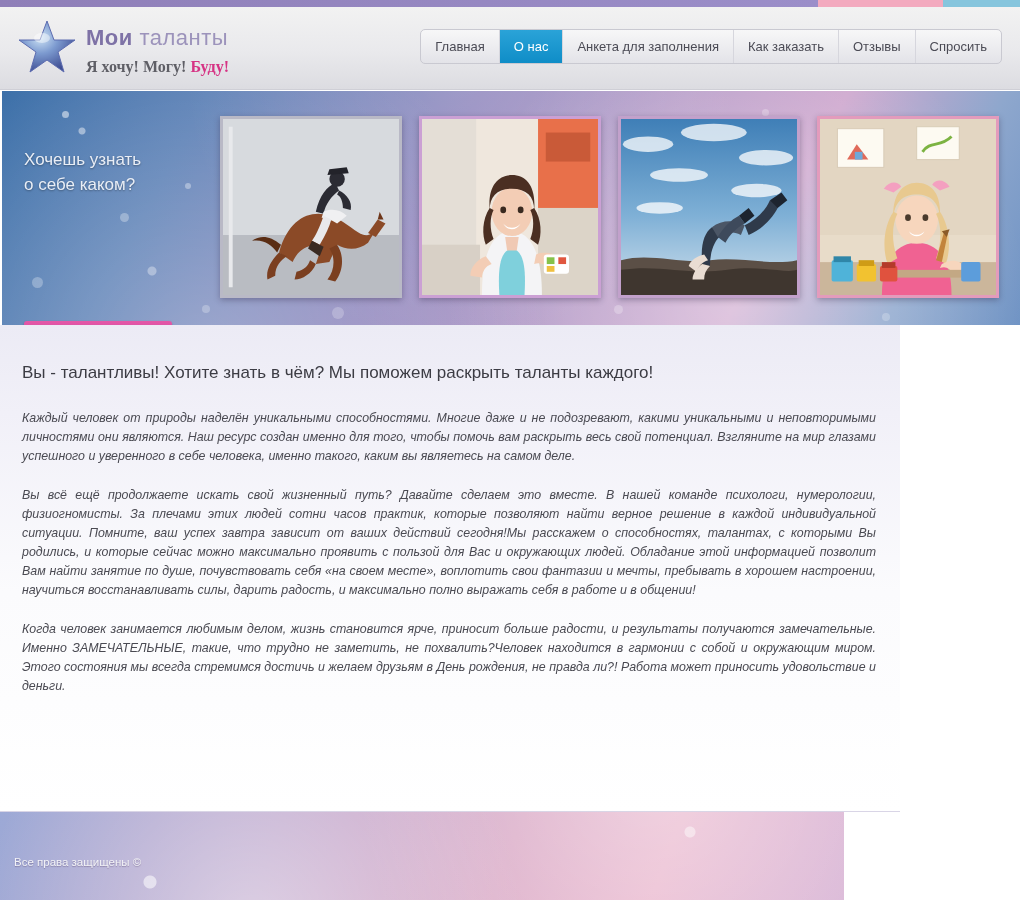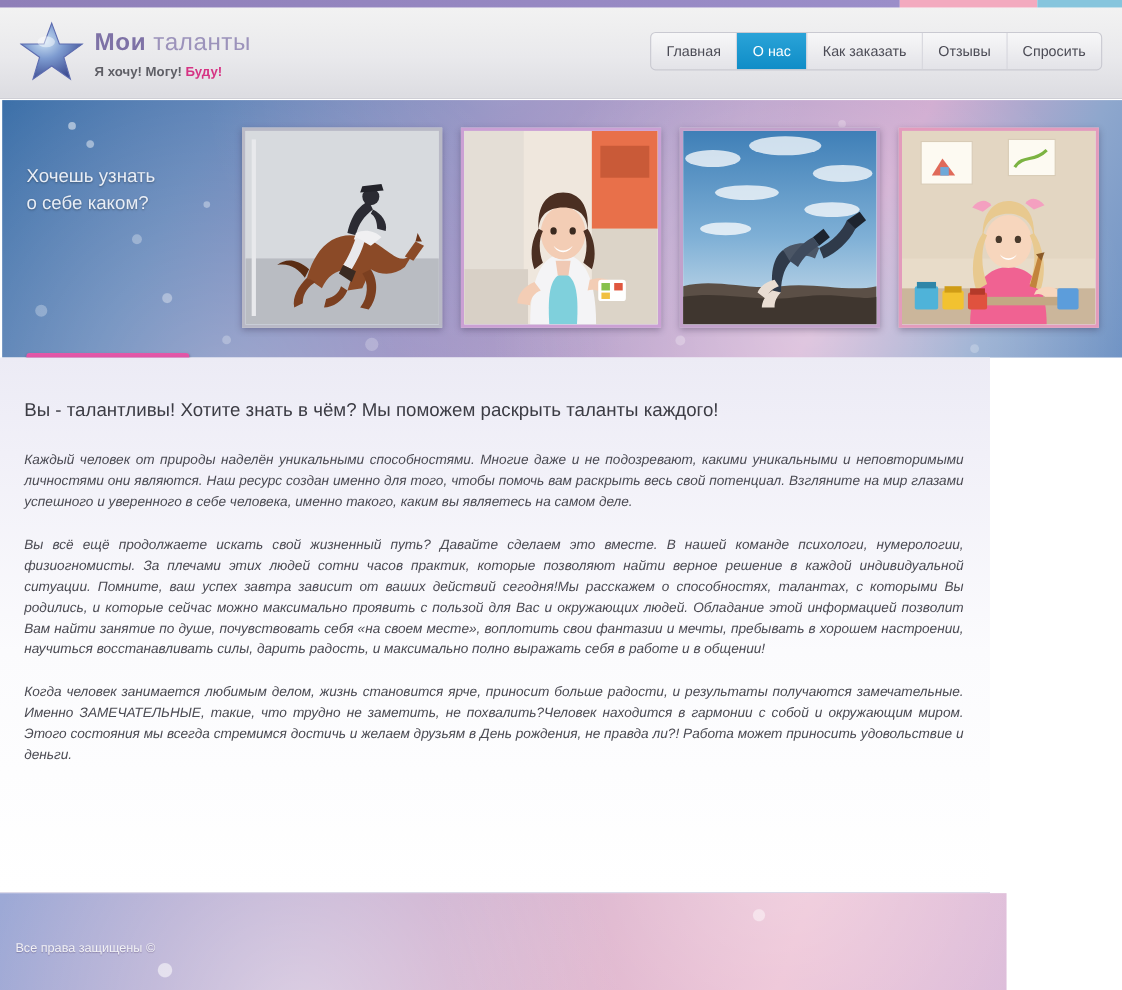--- a/index.html
+++ b/index.html
@@ -53,23 +53,24 @@
   .brand-title {
     font-size: 22px;
     line-height: 32px;
     color: #8a7fae;
     letter-spacing: .5px;
   }
   .brand-title .b-strong { font-weight: bold; color: #7e72a6; }
   .brand-title .b-light  { font-weight: normal; color: #9c93bb; }
   .brand-slogan {
     margin-top: 4px;
-    font-size: 12px;
+    font-size: 16px;
     font-weight: bold;
     color: #5f5f66;
+    font-family: Liberation Serif, serif;
   }
   .brand-slogan .accent { color: #d63384; }
 
   
   .nav {
     position: absolute;
     right: 18px; top: 22px;
     height: 35px;
     display: flex;
     align-items: stretch;
@@ -188,21 +189,21 @@
     line-height: 19px;
     color: #4a4a52;
     text-align: justify;
     font-style: italic;
   }
 
   
   .footer {
     position: absolute;
     top: 812px; left: 0;
-    width: 915px;
+    width: 844px;
     height: 88px;
     overflow: hidden;
     background:
       radial-gradient(circle at 150px 70px, rgba(255,255,255,.55) 0 6px, rgba(255,255,255,0) 7px),
       radial-gradient(circle at 690px 20px, rgba(255,255,255,.45) 0 5px, rgba(255,255,255,0) 6px),
       linear-gradient(110deg,#9ca9d6 0%, #b0a6cf 18%, #c7a9cc 40%, #dcaec9 60%, #eab9cf 78%, #d9b6d6 100%);
     padding-left: 26px;
   }
   .footer::after{
     content:"";
@@ -251,20 +252,21 @@
       </div>
       <div class="brand-slogan">
         <span>Я хочу! Могу! </span><span class="accent">Буду!</span>
       </div>
     </div>
   </div>
 
   <nav class="nav">
     <div class="nav-item">Главная</div>
     <div class="nav-item active">О нас</div>
+    <div class="nav-item">Анкета для заполнения</div>
     <div class="nav-item">Как заказать</div>
     <div class="nav-item">Отзывы</div>
     <div class="nav-item">Спросить</div>
   </nav>
 </div>
 
 <div class="hero">
 
   <div class="hero-bubbles">
     <span style="left:60px;  top:20px;  width:7px;  height:7px;"></span>

